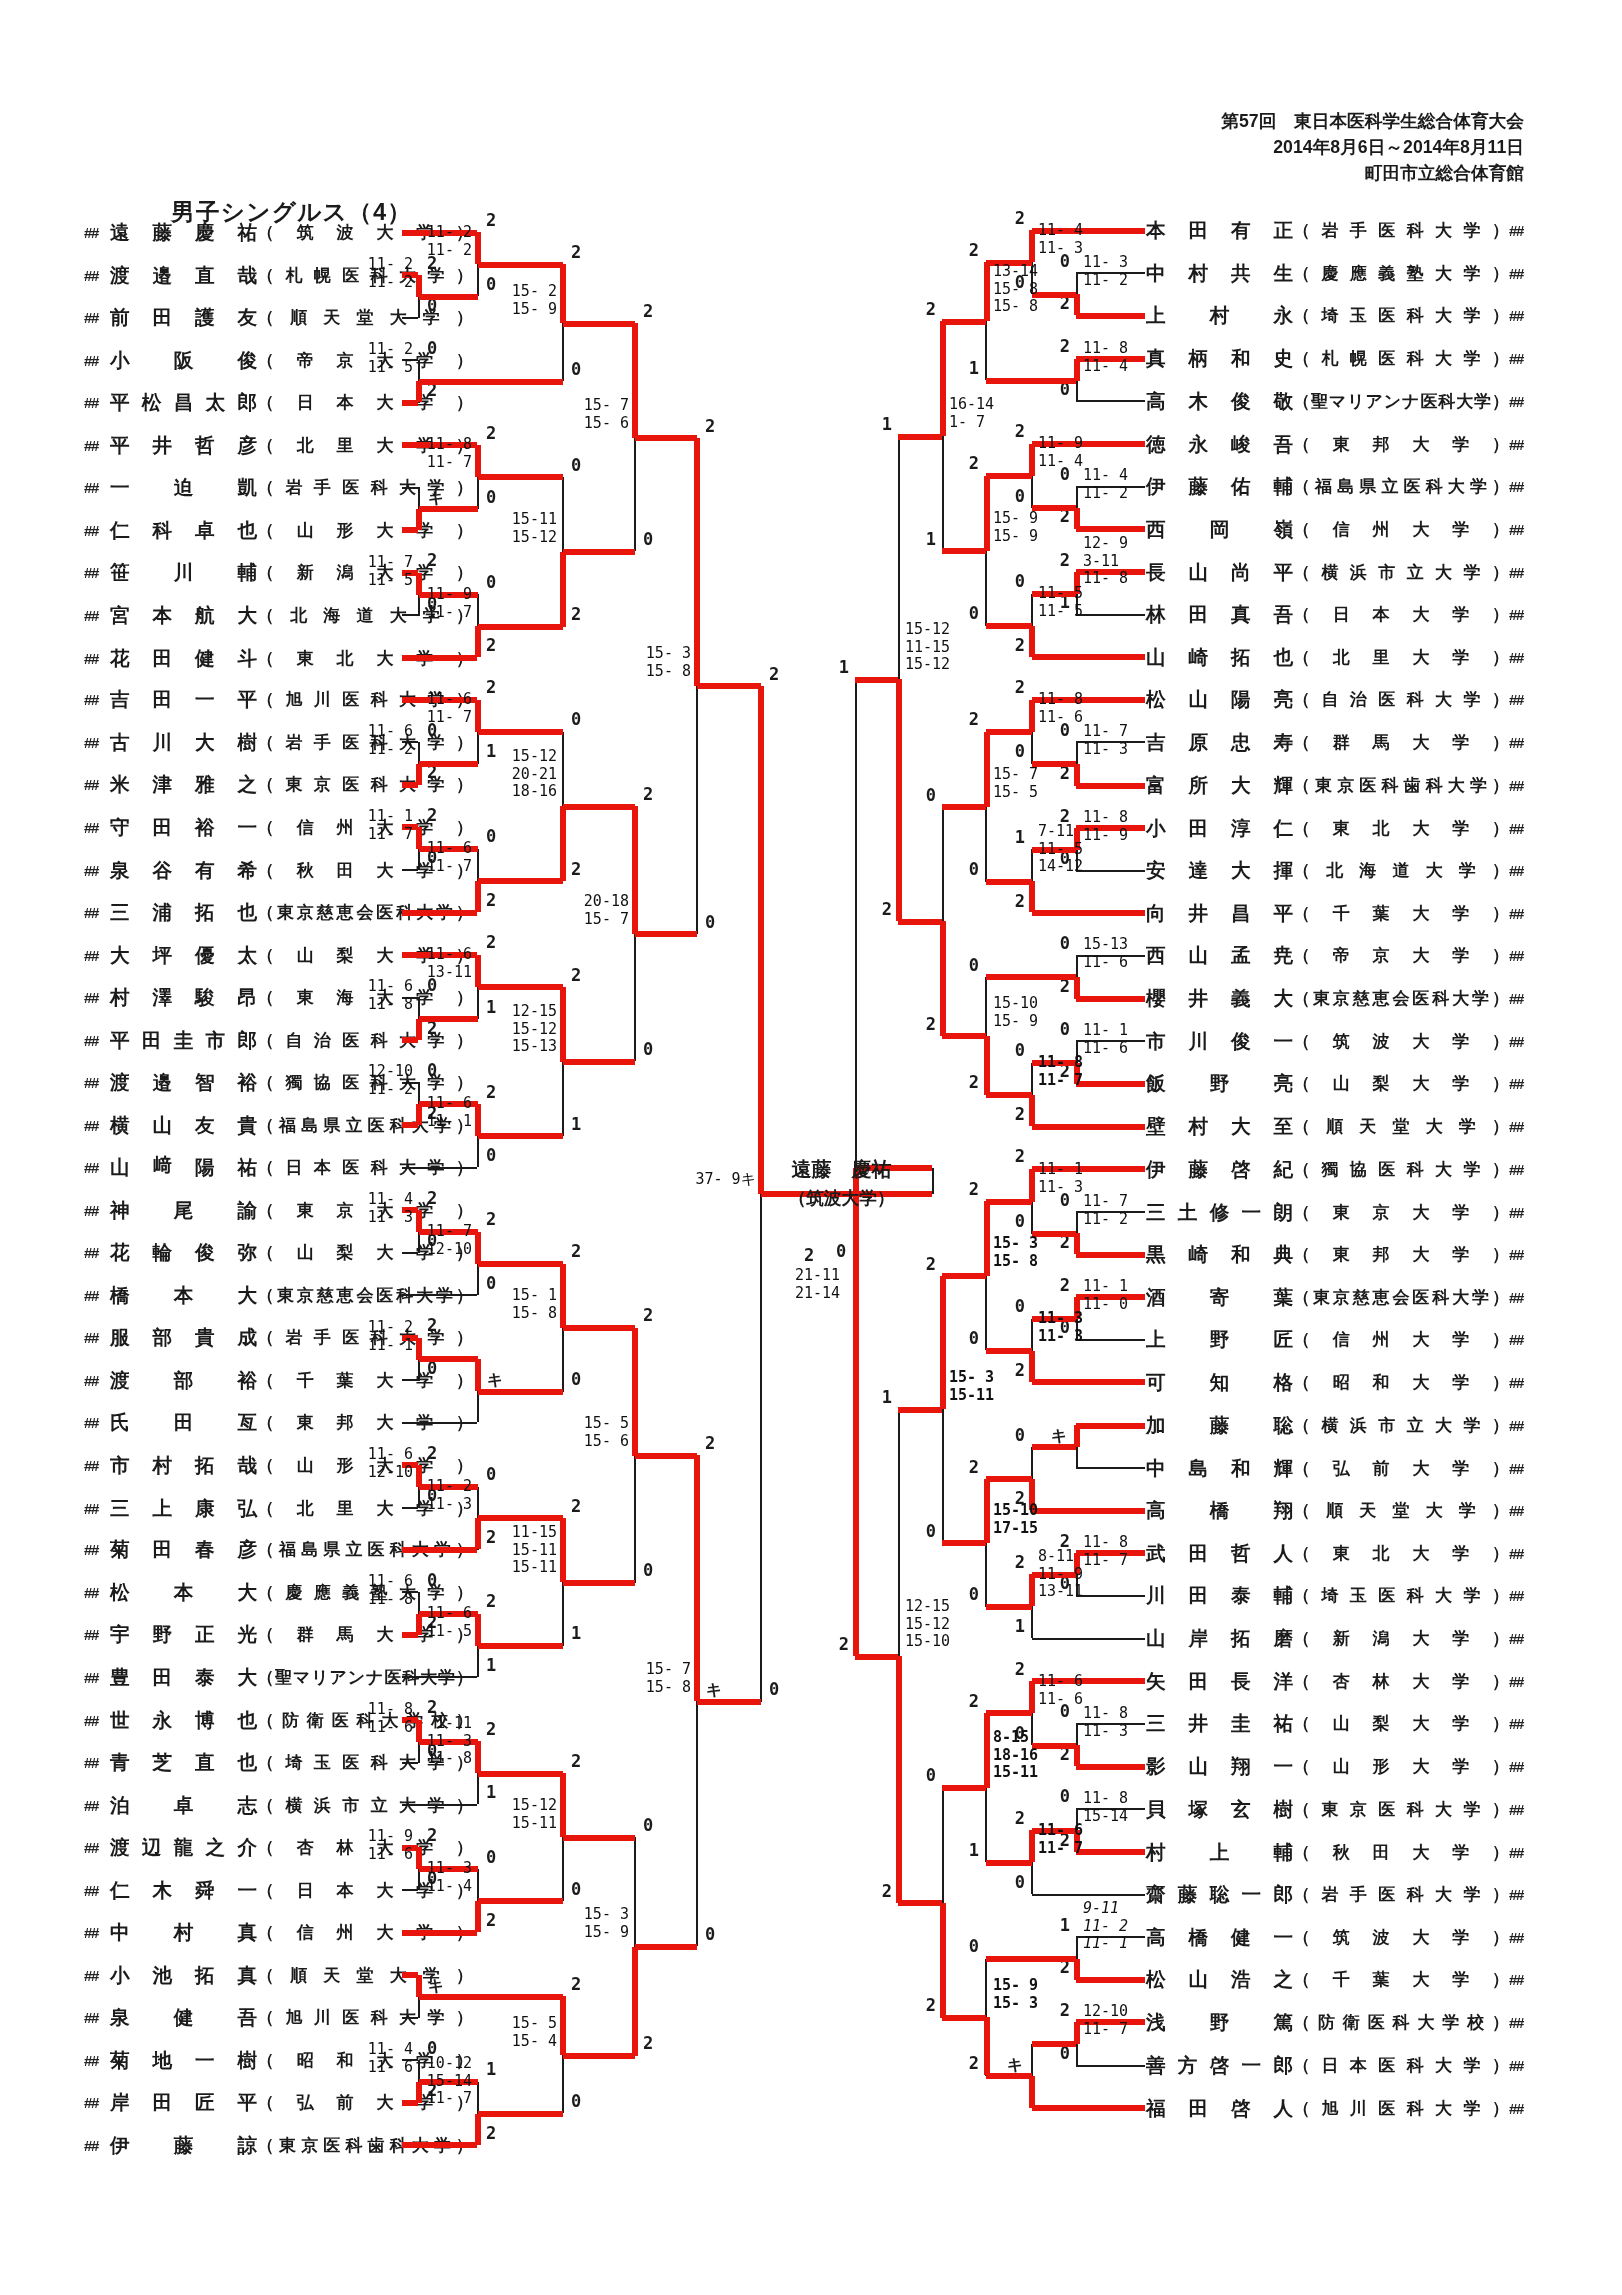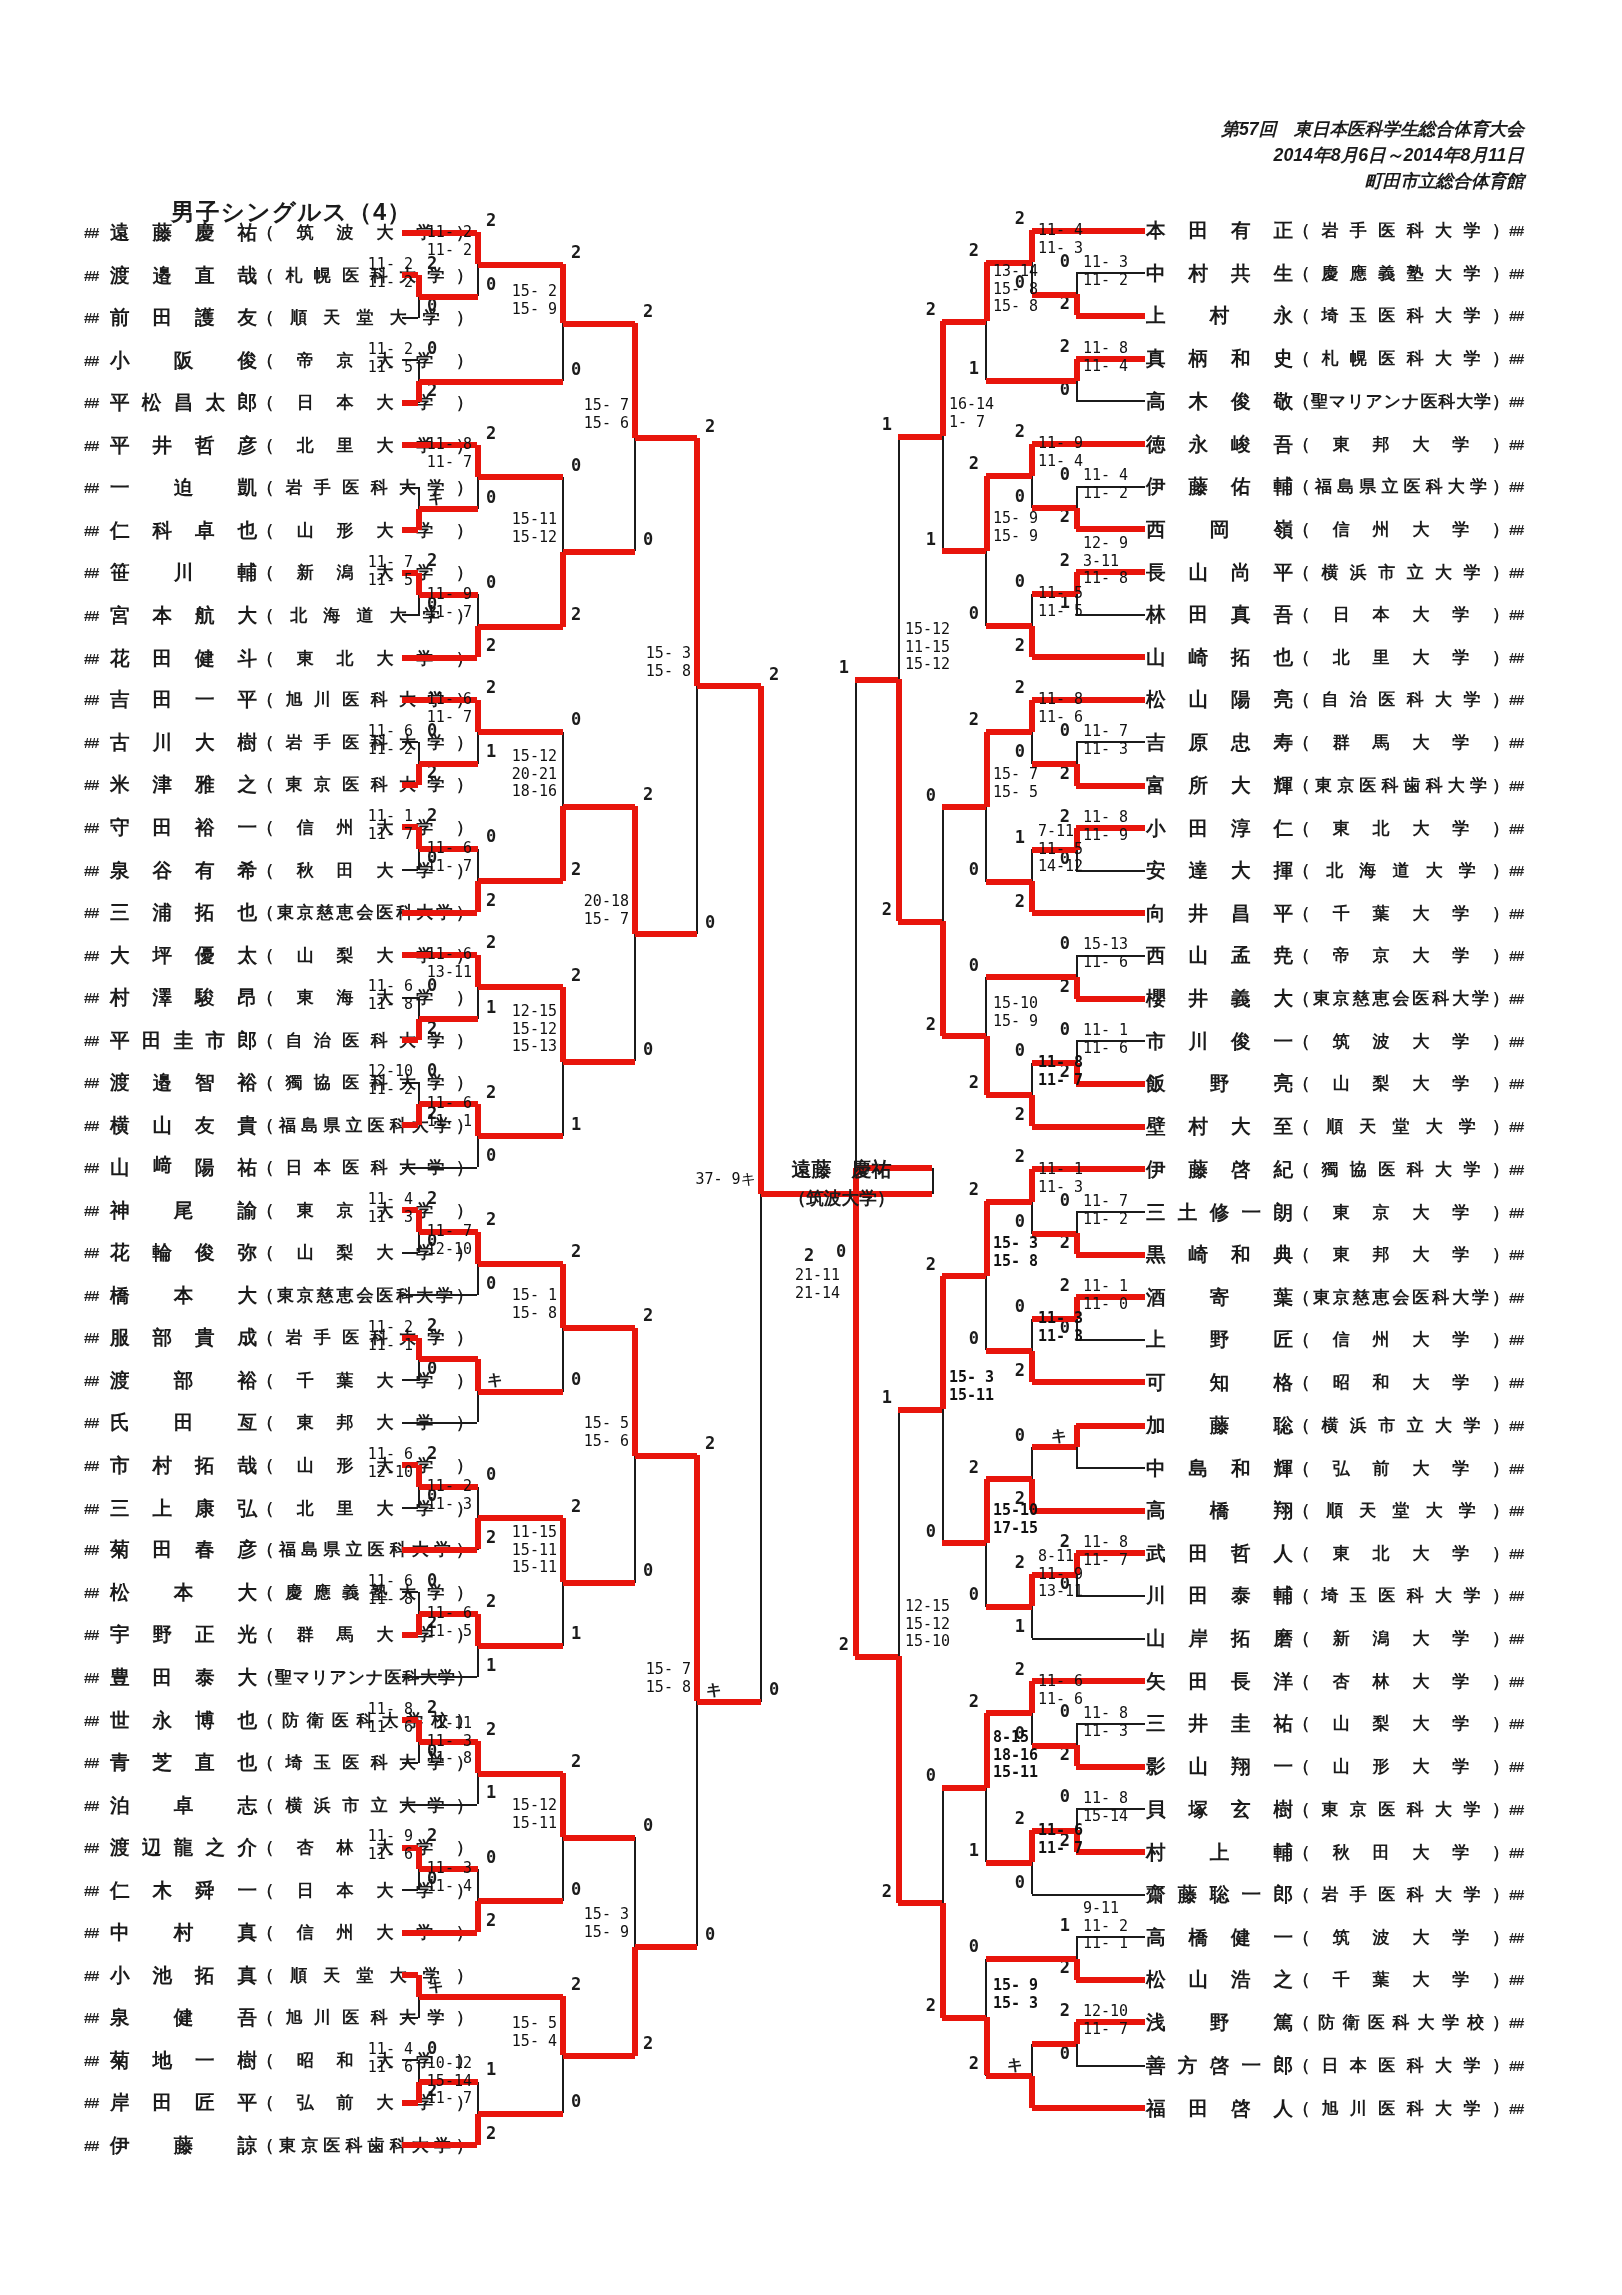--- a/index.html
+++ b/index.html
@@ -18,21 +18,21 @@
   .score.b{font-weight:bold;}
   .tally{position:absolute;font-size:17px;font-weight:bold;font-family:"DejaVu Sans Mono",monospace;}
   .mark{position:absolute;font-size:15.7px;font-weight:bold;}
   .hdr{position:absolute;text-align:right;font-weight:bold;}
   .title{position:absolute;font-size:23.6px;font-weight:bold;letter-spacing:1.3px;}
   .champ{position:absolute;text-align:center;font-weight:bold;}
 </style>
 </head>
 <body>
 
-<div class="hdr" style="right:98px;top:116px;font-size:17.7px;line-height:26px;font-style:italic;">
+<div class="hdr" style="right:98px;top:108px;font-size:17.7px;line-height:26px;">
   <div>第57回　東日本医科学生総合体育大会</div>
   <div>2014年8月6日～2014年8月11日</div>
   <div>町田市立総合体育館</div>
 </div>
 <div class="title" style="left:171px;top:196px;">男子シングルス（4）</div>
 
 <div id="stage">
     <div class="player" style="top: 221px; left: 84px; width: 419px;">
       <span class="hash">##</span>
       <span class="pname" style="width: 147px;">
@@ -2456,21 +2456,21 @@
     <div class="score b" style="top: 1729px; left: 993px;">8-15
 18-16
 15-11</div>
     <div class="tally" style="top: 1691px; right: 643px;">2</div>
     <div class="tally" style="top: 1840px; right: 643px;">1</div>
     <div class="hl" style="left: 1076px; top: 1936px; width: 69px;"></div>
     <div class="hl" style="left: 1076px; top: 1979px; width: 69px;"></div>
     <div class="vl" style="left: 1076px; top: 1937px; height: 43px;"></div>
     <div class="rhl" style="left: 1076px; top: 1977px; width: 69px;"></div>
     <div class="rvl" style="left: 1074px; top: 1959px; height: 21px;"></div>
-    <div class="score" style="top: 1900px; left: 1083px;">9-11
+    <div class="score" style="top: 1900px; left: 1083px; font-style: italic;">9-11
 11- 2
 11- 1</div>
     <div class="tally" style="top: 1915px; right: 552px;">1</div>
     <div class="tally" style="top: 1957px; right: 552px;">2</div>
     <div class="hl" style="left: 1076px; top: 2021px; width: 69px;"></div>
     <div class="hl" style="left: 1076px; top: 2065px; width: 69px;"></div>
     <div class="vl" style="left: 1076px; top: 2022px; height: 43px;"></div>
     <div class="rhl" style="left: 1076px; top: 2019px; width: 69px;"></div>
     <div class="rvl" style="left: 1074px; top: 2022px; height: 21.6px;"></div>
     <div class="score" style="top: 2003px; left: 1083px;">12-10

